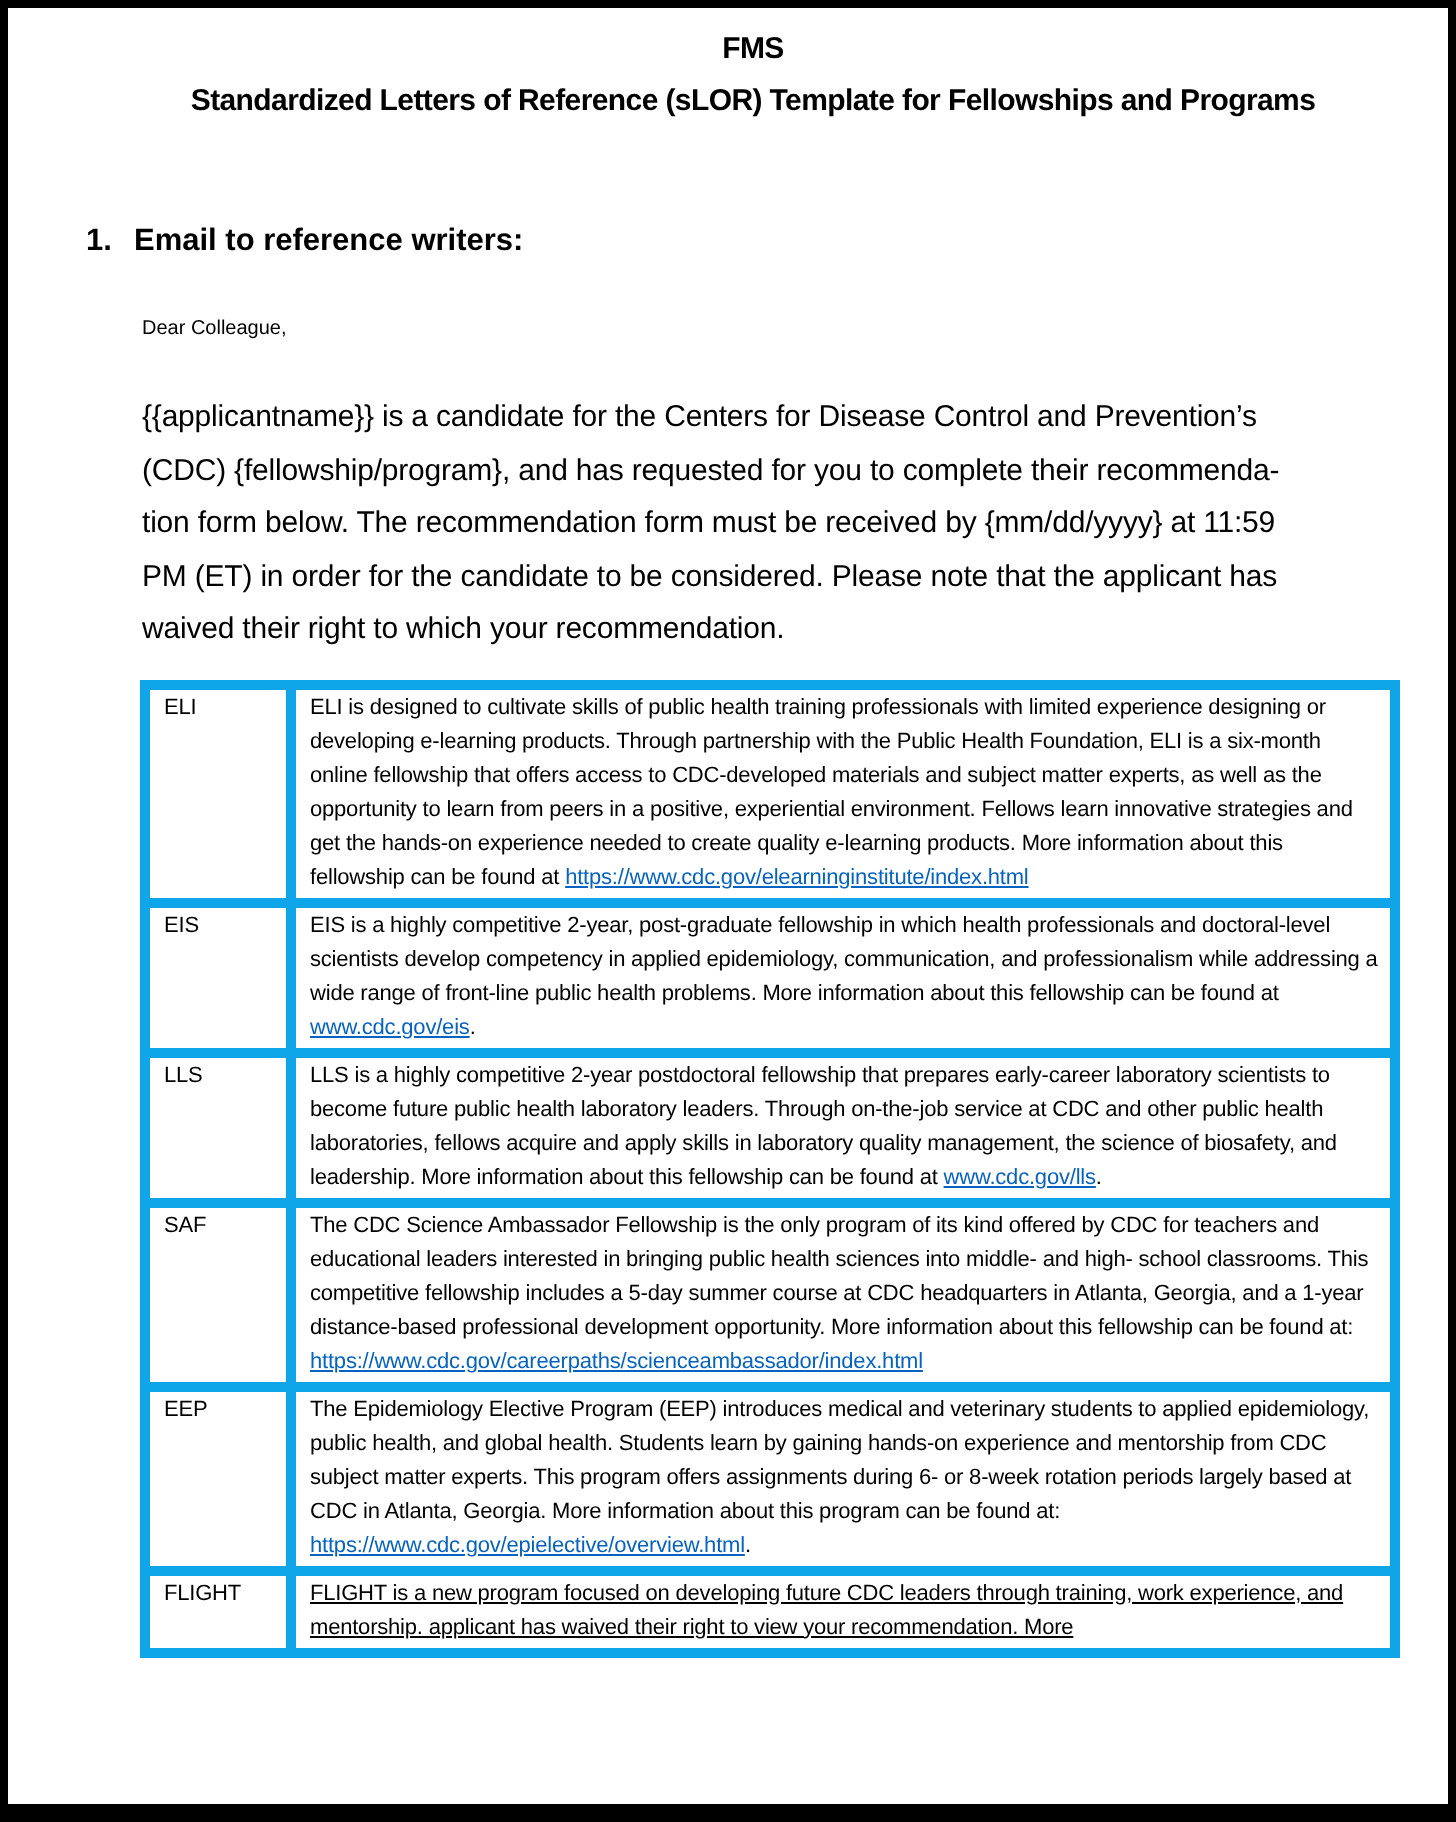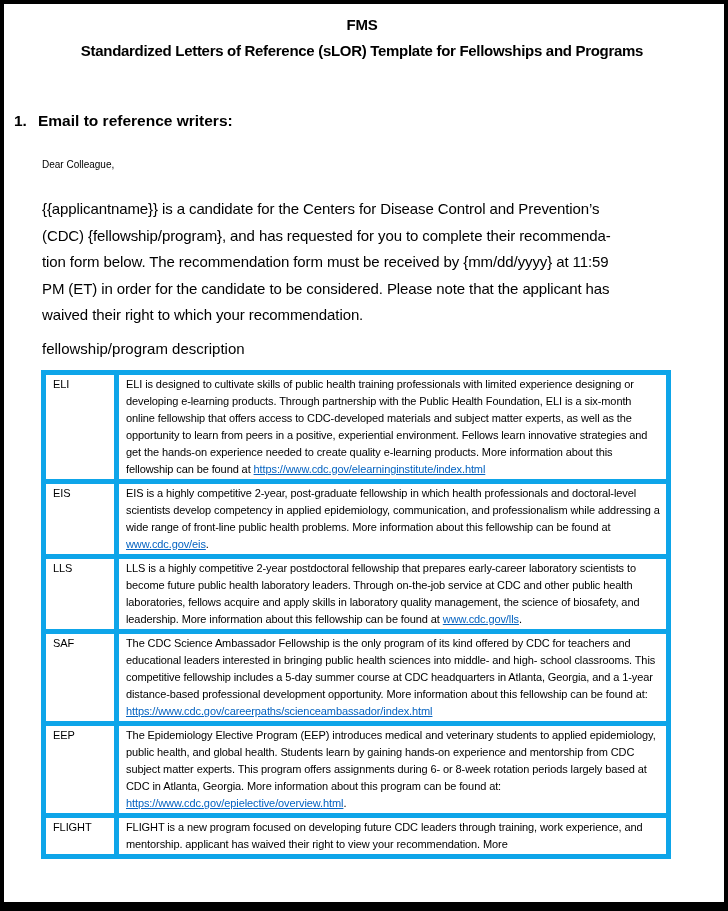--- a/index.html
+++ b/index.html
@@ -7,21 +7,21 @@
     width: 728px; height: 911px;
     box-sizing: border-box;
     background: #ffffff;
     border: 4px solid #000000;
     border-bottom-width: 9px;
     overflow: hidden;
     font-family: "Liberation Sans", sans-serif;
     color: #000000;
     position: relative;
   }
-  .content { padding: 8px 14px 0 10px; }
+  .content { padding: 8px 14px 0 10px; margin-left: 29px; }
 
   .doc-header { text-align: center; }
   .title-line {
     font-weight: bold;
     font-size: 15px;
     line-height: 26px;
     letter-spacing: -0.3px;
   }
 
   .section-heading {
@@ -69,20 +69,21 @@
     line-height: 17px;
     letter-spacing: -0.1px;
     padding: 1px 6px 1px 7px;
   }
   td.code-cell { width: 55px; }
   td.desc-cell a { text-decoration: underline; }
   
   .program-table tr:last-child .desc-inner {
     max-height: 34px;
     overflow: hidden;
+    text-decoration: underline;
   }
 </style>
 </head>
 <body>
 
 <div class="page" style="border-color: rgb(0, 0, 0); background: rgb(255, 255, 255); color: rgb(0, 0, 0);">
   <div class="content">
 
     <div class="doc-header">
         <div class="title-line">FMS</div>
@@ -97,21 +98,20 @@
     <div class="salutation">Dear Colleague,</div>
 
     <div class="letter-paragraph">
         <div class="para-line">{{applicantname}} is a candidate for the Centers for Disease Control and Prevention’s</div>
         <div class="para-line">(CDC) {fellowship/program}, and has requested for you to complete their recommenda-</div>
         <div class="para-line">tion form below. The recommendation form must be received by {mm/dd/yyyy} at 11:59</div>
         <div class="para-line">PM (ET) in order for the candidate to be considered. Please note that the applicant has</div>
         <div class="para-line">waived their right to which your recommendation.</div>
       </div>
 
-    <div class="table-caption">fellowship/program description</div>
 
     <table class="program-table">
       <tbody>
           <tr>
             <td class="code-cell">ELI</td>
             <td class="desc-cell">
               <div class="desc-inner"><span>ELI is designed to cultivate skills of public health training professionals with limited experience designing or developing e-learning products. Through partnership with the Public Health Foundation, ELI is a six-month online fellowship that offers access to CDC-developed materials and subject matter experts, as well as the opportunity to learn from peers in a positive, experiential environment. Fellows learn innovative strategies and get the hands-on experience needed to create quality e-learning products. More information about this fellowship can be found at </span><a href="#" style="color: rgb(5, 99, 193);">https://www.cdc.gov/elearninginstitute/index.html</a></div>
             </td>
           </tr>
           <tr>

